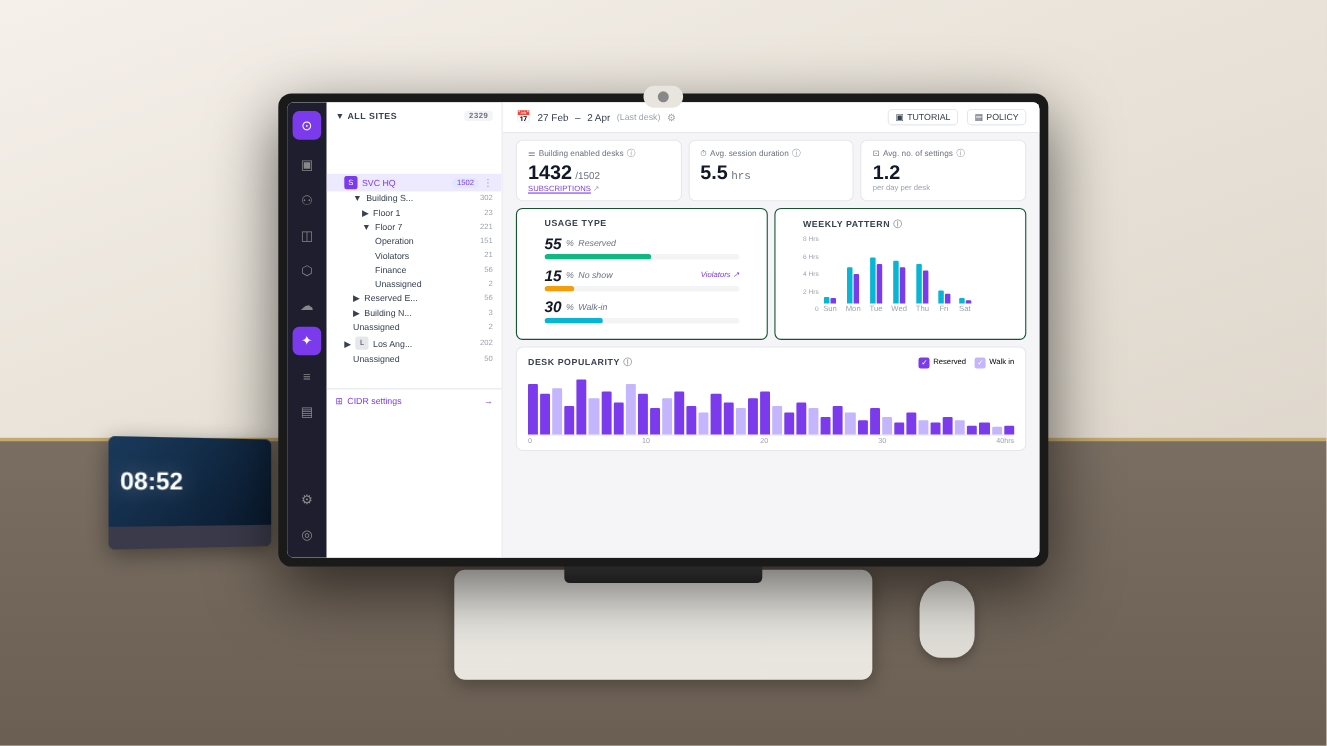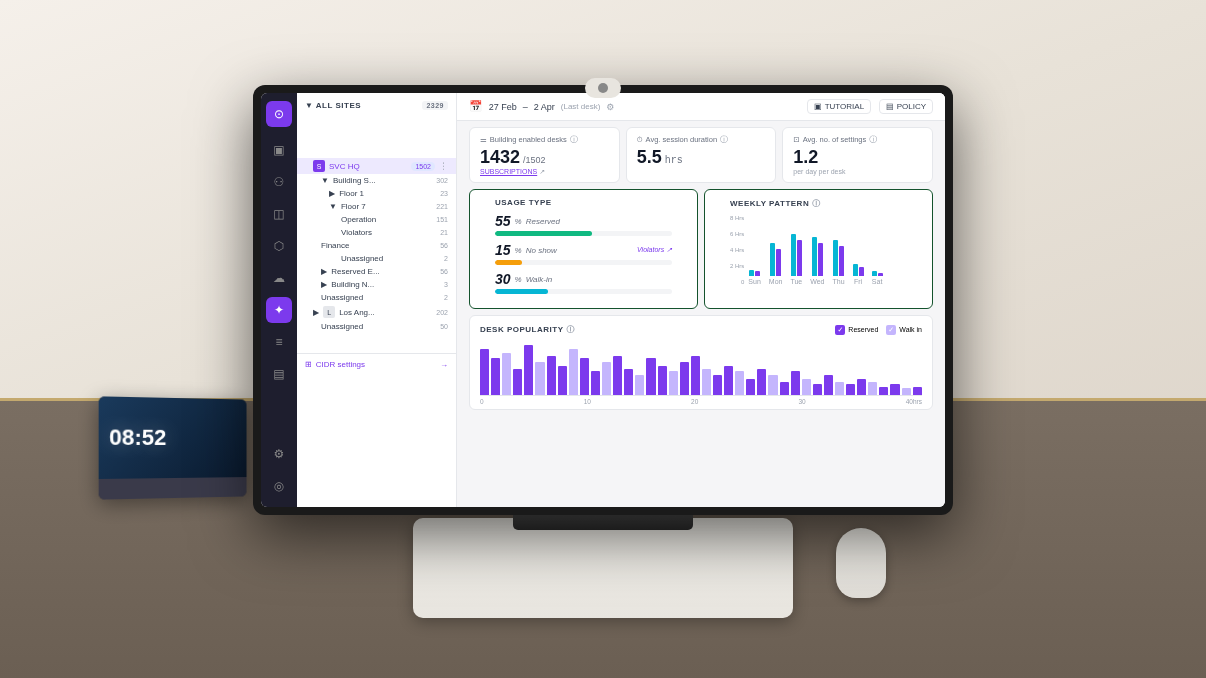--- a/index.html
+++ b/index.html
@@ -656,21 +656,21 @@
       </div>
 
       <div class="nav-item" style="padding-left: 44px;">
         <span>Operation</span>
         <span class="badge-gray">151</span>
       </div>
       <div class="nav-item" style="padding-left: 44px;">
         <span>Violators</span>
         <span class="badge-gray">21</span>
       </div>
-      <div class="nav-item" style="padding-left: 24px;">
+      <div class="nav-item" style="padding-left: 44px;">
         <span>Finance</span>
         <span class="badge-gray">56</span>
       </div>
       <div class="nav-item" style="padding-left: 44px;">
         <span>Unassigned</span>
         <span class="badge-gray">2</span>
       </div>
 
       <div class="nav-item nav-indent2">
         <span>▶</span>

